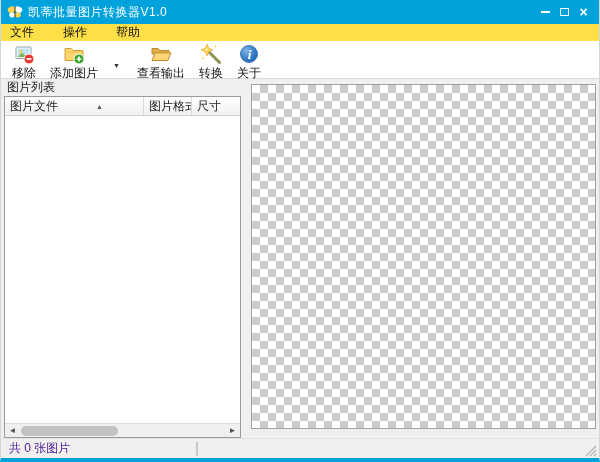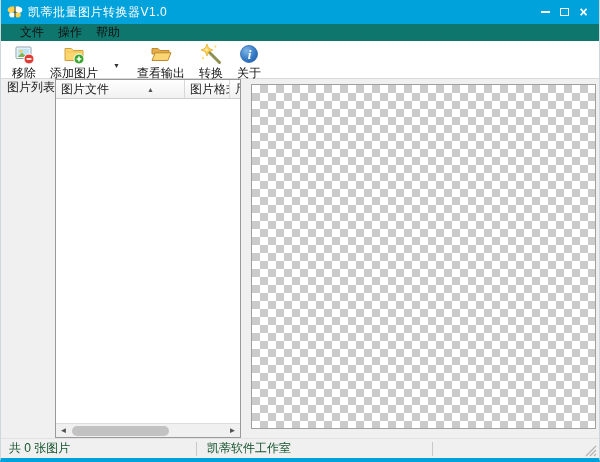--- a/index.html
+++ b/index.html
@@ -16,33 +16,33 @@
   .titlebar { height:24px; background:#00a2dc; display:flex; align-items:center; padding:0 6px; flex:0 0 auto; }
   .titlebar .appicon { width:16px; height:16px; margin-right:5px; flex:0 0 auto; }
   .titlebar .title { color:#fff; font-size:12px; letter-spacing:0.5px; white-space:nowrap; }
   .win-controls { margin-left:auto; display:flex; align-items:center; }
   .win-btn { width:19px; height:20px; display:flex; align-items:center; justify-content:center; cursor:default; }
   .glyph-min { width:9px; height:2px; background:#fff; }
   .glyph-max { width:9px; height:8px; border:1.5px solid #fff; }
   .glyph-close { color:#fff; font-size:14px; font-weight:bold; line-height:1; }
 
   
-  .menubar { height:17px; background:#0f766e; display:flex; align-items:center; padding-left:12px; flex:0 0 auto; }
+  .menubar { height:17px; background:#fde047; display:flex; align-items:center; padding-left:2px; flex:0 0 auto;gap:15px; }
   .menu-item { padding:0 7px; height:100%; display:flex; align-items:center; color:#111; }
 
   
   .toolbar { height:38px; background:#fff; display:flex; align-items:flex-start; padding:1px 0 0 6px; border-bottom:1px solid #d9d9d9; flex:0 0 auto; }
   .tool-btn { display:flex; flex-direction:column; align-items:center; justify-content:flex-start; padding:1px 5px 0 5px; margin-right:4px; border-radius:2px; }
   .tool-btn .ticon { width:22px; height:22px; }
   .tool-btn .tlabel { font-size:12px; margin-top:0px; white-space:nowrap; color:#111; }
   .drop-arrow { align-self:center; font-size:7px; color:#333; padding:0 6px; margin:11px 6px 0 0; }
 
   
   .content { flex:1 1 auto; background:#f0f0f0; display:flex; padding:0 3px; overflow:hidden; }
-  .left-pane { width:237px; flex:0 0 auto; display:flex; flex-direction:row; }
+  .left-pane { width:237px; flex:0 0 auto; display:flex; flex-direction:column; }
   .list-title { height:17px; line-height:17px; padding-left:3px; color:#222; flex:0 0 auto; }
   .list-box { flex:1 1 auto; border:1px solid #9a9a9a; background:#fff; display:flex; flex-direction:column; overflow:hidden; }
   .thead { height:19px; display:flex; flex:0 0 auto; background:linear-gradient(#ffffff,#f1f1f1); border-bottom:1px solid #d0d0d0; }
   .th { display:flex; align-items:center; padding:0 5px; border-right:1px solid #d8d8d8; color:#222; white-space:nowrap; overflow:hidden; }
   .th-file { width:139px; justify-content:flex-start;gap:34px; }
   .th-format { width:48px; }
   .th-size { flex:1; border-right:none;align-items:center; }
   .sort-arrow { font-size:7px; color:#555; margin-left:4px; }
   .tbody { flex:1 1 auto; background:#fff; }
   .hscroll { height:14px; flex:0 0 auto; background:#f0f0f0; border-top:1px solid #dcdcdc; display:flex; align-items:center; position:relative; }
@@ -51,21 +51,21 @@
   .scroll-thumb { position:absolute; left:16px; top:2px; width:97px; height:10px; background:#c2c2c2; border-radius:5px; }
 
   .preview-pane {
     flex:1 1 auto; margin:5px 0 9px 10px; border:1px solid #a0a0a0;
     background-color:#fff;
     background-image: conic-gradient(#cbcbcb 0 25%, transparent 0 50%, #cbcbcb 0 75%, transparent 0);
     background-size:16px 16px;
   }
 
   
-  .statusbar { height:20px; flex:0 0 auto; background:#f0f0f0; border-top:1px solid #e2e2e2; display:flex; align-items:center; color:#14532d; position:relative; }
+  .statusbar { height:20px; flex:0 0 auto; background:#f0f0f0; border-top:1px solid #e2e2e2; display:flex; align-items:center; color:#4c1d95; position:relative; }
   .sb-sec { height:100%; display:flex; align-items:center; white-space:nowrap; }
   .sb-left { width:195px; padding-left:8px; }
   .sb-center { width:235px; padding-left:10px; }
   .sb-right { flex:1; }
   .sb-div { width:1px; height:14px; background:#c8c8c8; }
   .resize-grip { position:absolute; right:2px; bottom:1px; width:13px; height:13px; }
 </style>
 </head>
 <body>
 
@@ -193,23 +193,20 @@
     </div>
 
     <div class="preview-pane"></div>
   </div>
 
   <div class="statusbar">
     <div class="sb-sec sb-left">
       <span>共 0 张图片</span>
     </div>
     <div class="sb-div"></div>
-    <div class="sb-sec sb-center">
-      <span>凯蒂软件工作室</span>
-    </div>
     <div class="sb-div"></div>
     <div class="sb-sec sb-right">
       <svg class="resize-grip" viewBox="0 0 13 13">
         <path d="M12 2 L2 12 M12 6 L6 12 M12 10 L10 12" stroke="#b3b3b3" stroke-width="1.2" fill="none"></path>
       </svg>
     </div>
   </div>
 
 </div>
 

